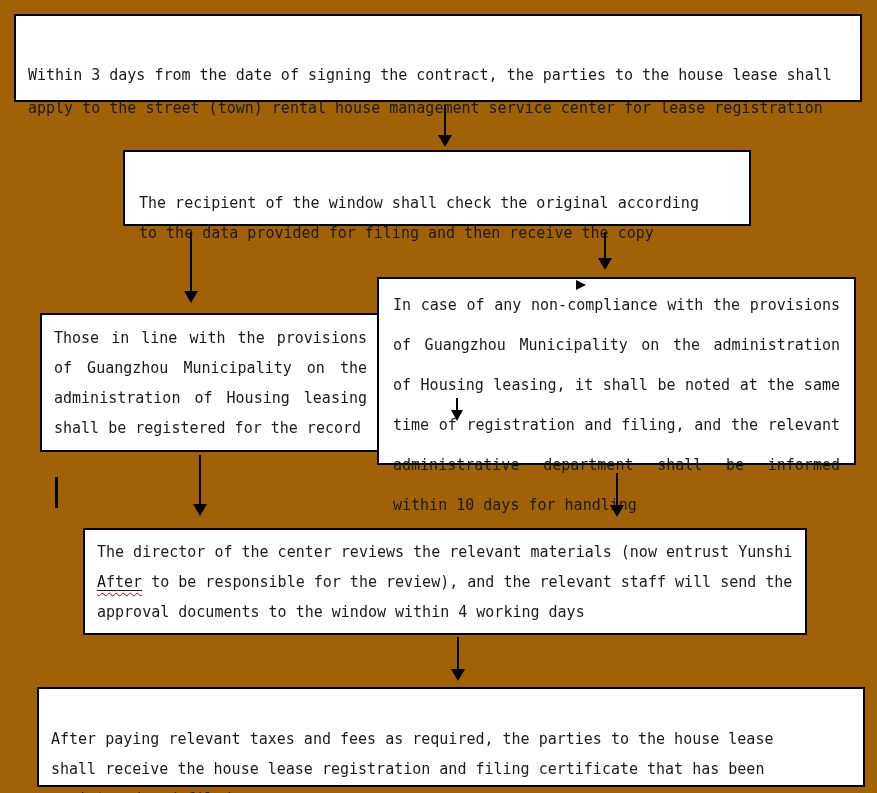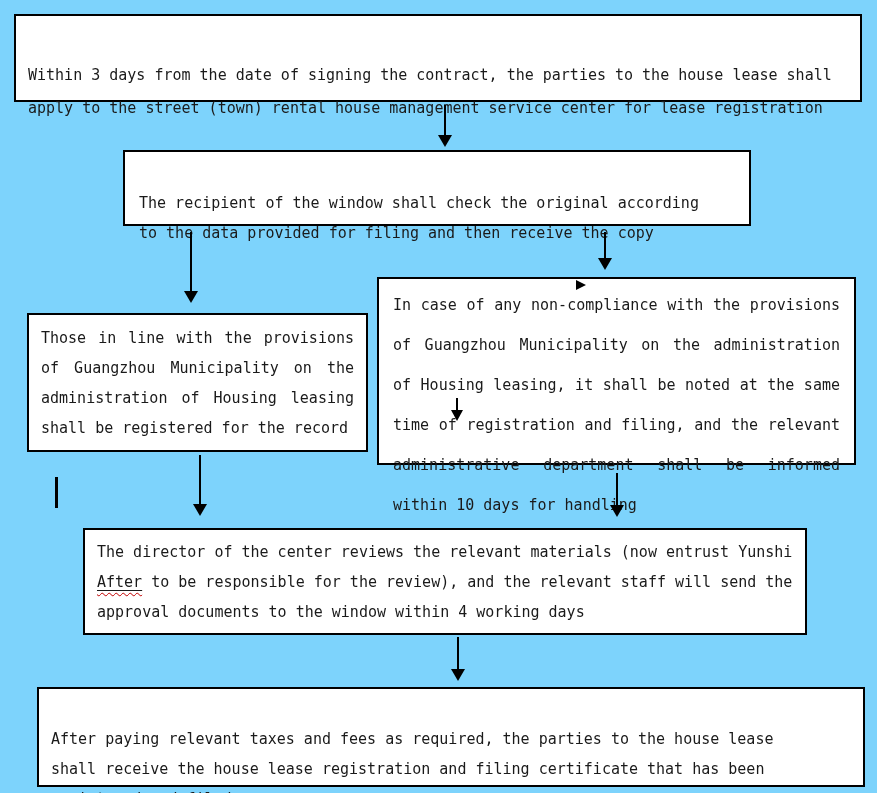--- a/index.html
+++ b/index.html
@@ -1,37 +1,37 @@
 <!DOCTYPE html>
 <html><head>
 <meta charset="utf-8">
 <style>
   html, body { margin: 0; padding: 0; background: #ffffff; }
   .canvas {
     position: relative;
     width: 877px;
     height: 793px;
-    background: #7dd3fc;
+    background: #a16207;
     font-family: "DejaVu Sans Mono", "Liberation Mono", monospace;
     color: #1a1a1a;
     overflow: hidden;
   }
   .node {
     position: absolute;
     box-sizing: border-box;
     border: 2px solid #000000;
     background: #ffffff;
     font-size: 15px;
   }
   .pre  { white-space: pre-line; }
   .just { text-align: justify; }
 
   #node-apply        { left: 14px;  top: 14px;  width: 848px; height: 88px;  padding: 10px 12px; line-height: 33px; }
   #node-window       { left: 123px; top: 150px; width: 628px; height: 76px;  padding: 6px 14px;  line-height: 30px; }
-  #node-compliant    { left: 27px;  top: 313px; width: 341px; height: 139px; padding: 8px 12px;  line-height: 30px; }
+  #node-compliant    { left: 40px;  top: 313px; width: 341px; height: 139px; padding: 8px 12px;  line-height: 30px; }
   #node-noncompliant { left: 377px; top: 277px; width: 479px; height: 188px; padding: 6px 14px;  line-height: 40px; }
   #node-director     { left: 83px;  top: 528px; width: 724px; height: 107px; padding: 7px 12px;  line-height: 30px; }
   #node-certificate  { left: 37px;  top: 687px; width: 828px; height: 100px; padding: 5px 12px;  line-height: 30px; }
 
   .arrow {
     position: absolute;
     width: 14px;
     display: flex;
     flex-direction: column;
     align-items: center;

